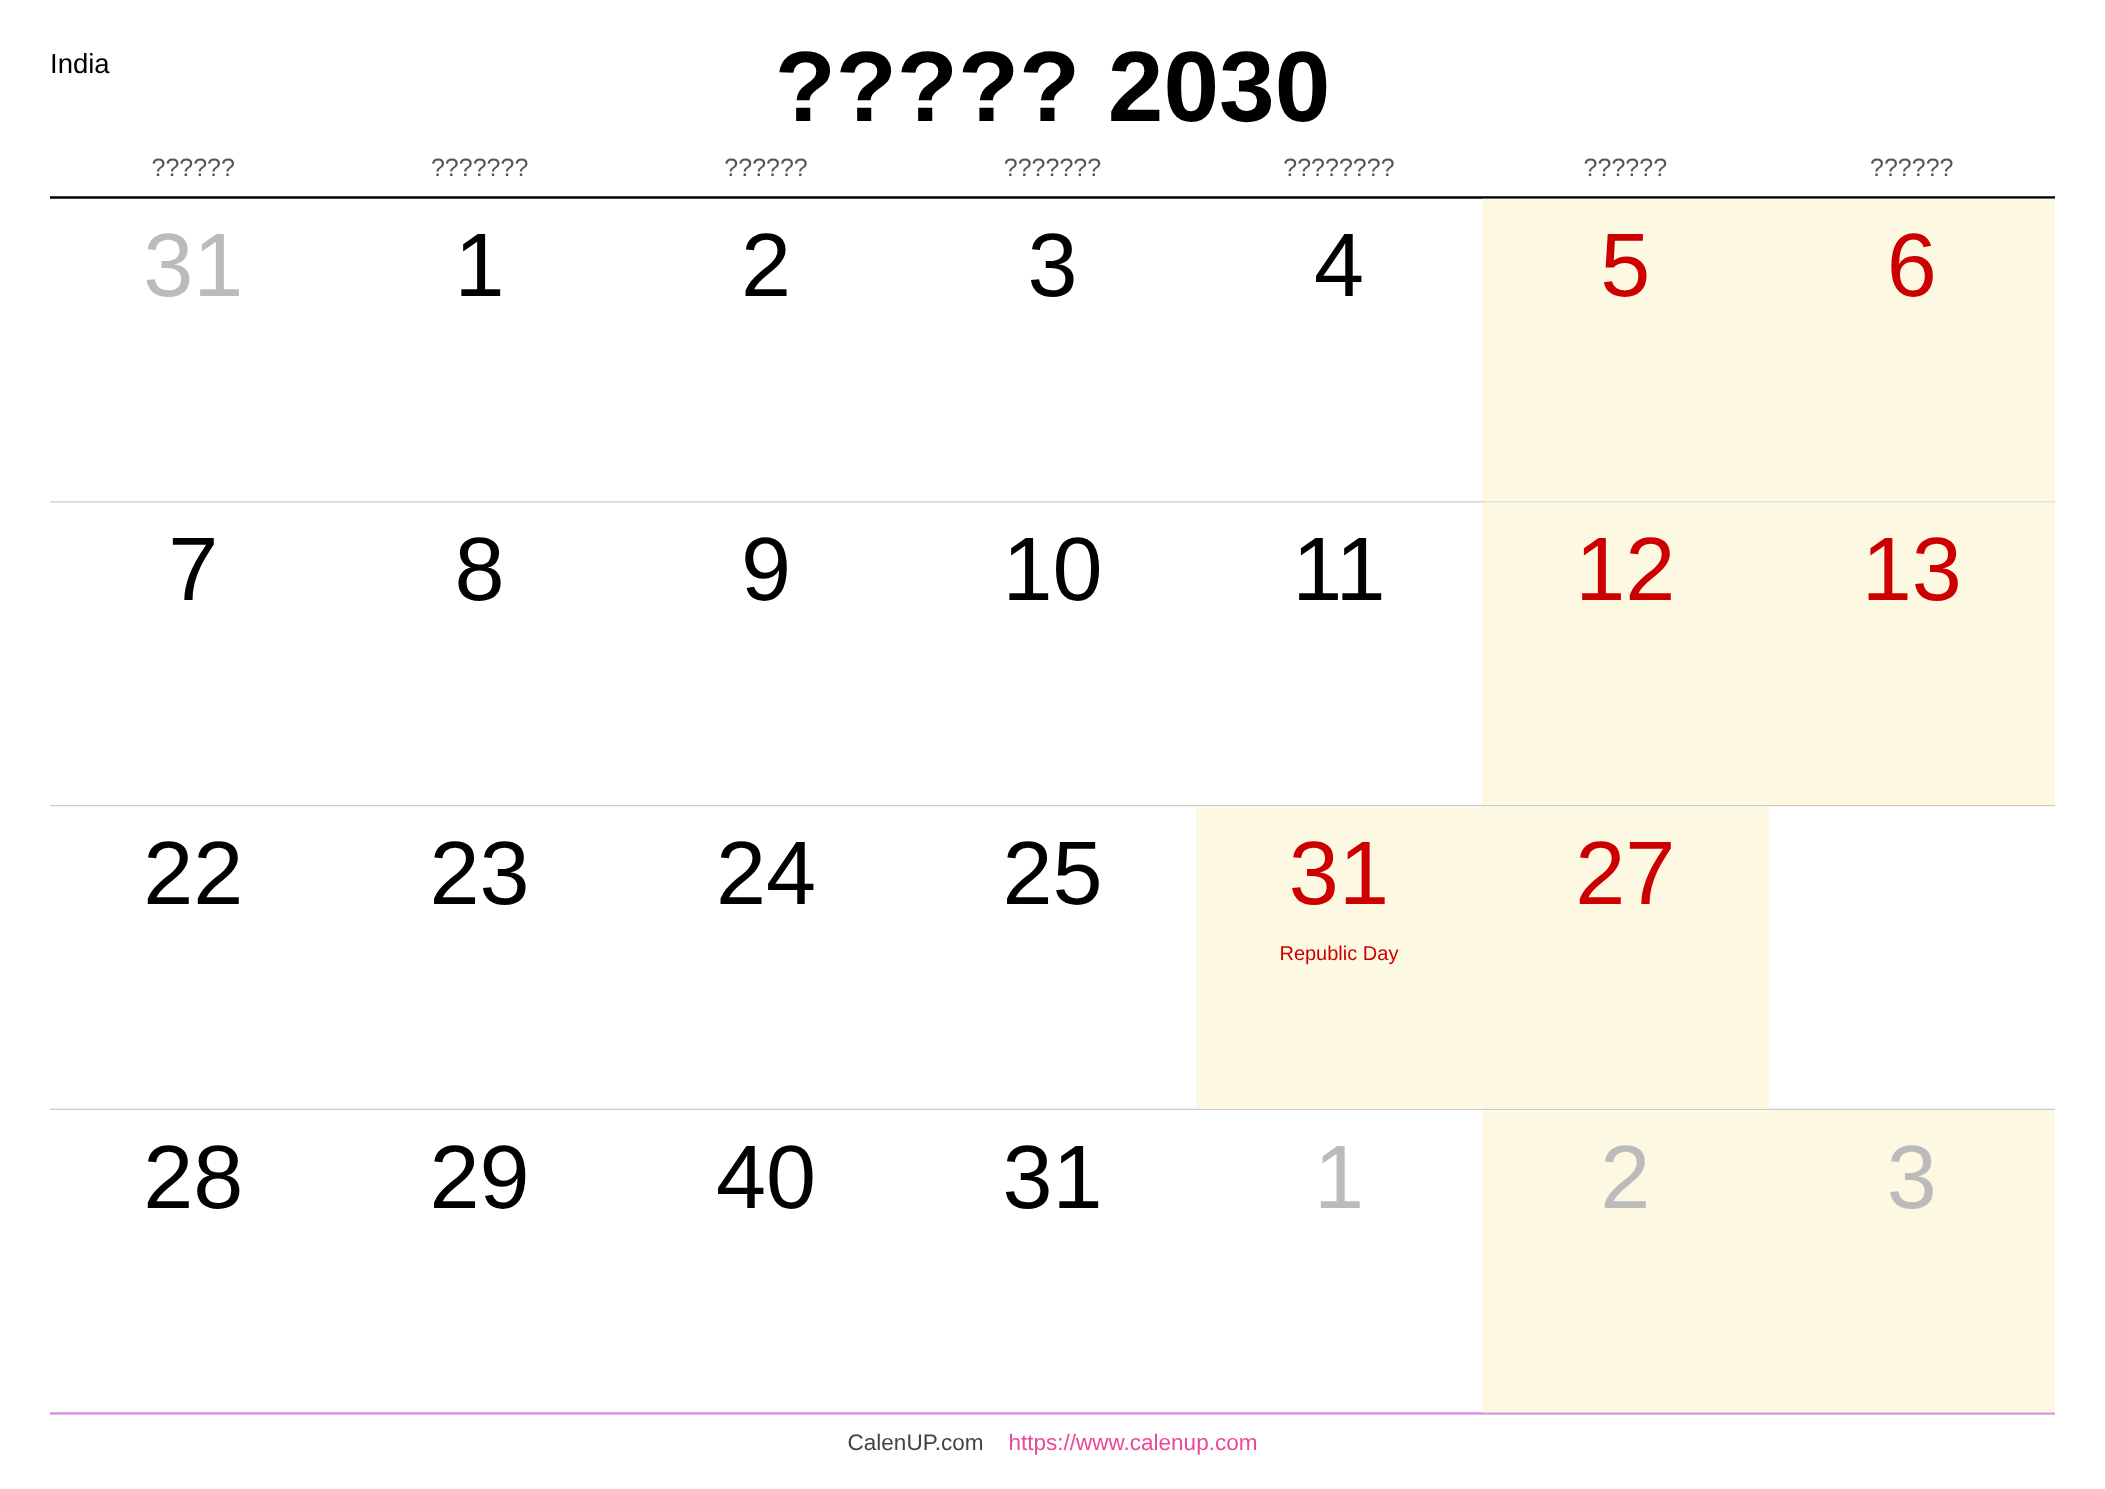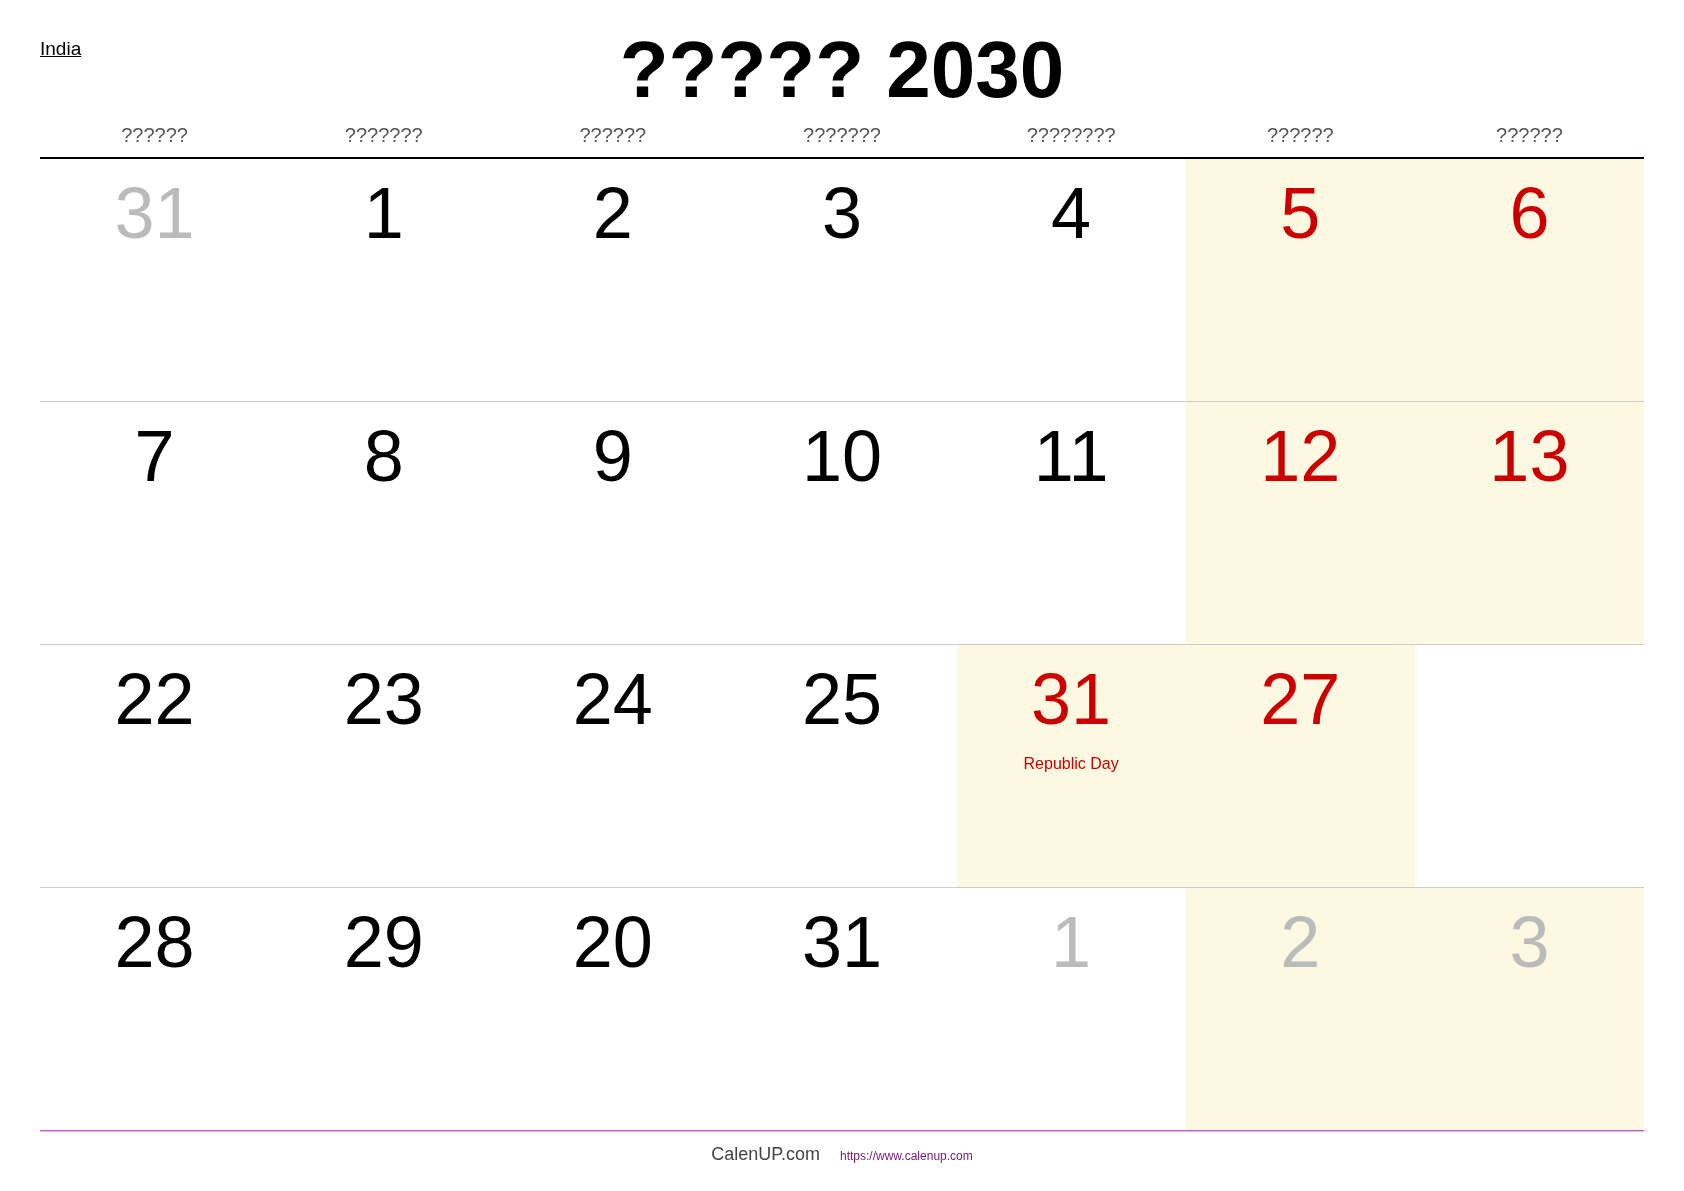--- a/index.html
+++ b/index.html
@@ -21,23 +21,22 @@
       display: flex;
       align-items: flex-start;
       justify-content: center;
       position: relative;
       margin-bottom: 10px;
     }
     .country-label {
       position: absolute;
       left: 0;
       top: 8px;
-      font-size: 19px;
+      font-size: 22px;
       color: #000;
-      text-decoration: underline;
     }
     .title {
       font-size: 80px;
       font-weight: 900;
       color: #000;
       text-align: center;
       line-height: 1;
     }
     .calendar {
       flex: 1;
@@ -104,23 +103,23 @@
       margin-top: 20px;
     }
     .footer {
       text-align: center;
       padding: 12px 0 6px 0;
       font-size: 18px;
       color: #444;
       border-top: 1px solid #ccc;
     }
     .footer a {
-      color: #701a75;
+      color: #ec4899;
       text-decoration: none;
-      font-size: 12px;
+      font-size: 18px;
     }
   </style>
 </head>
 <body>
 
 <div class="page">
   <div class="header">
     <span class="country-label">India</span>
     <span class="title">????? 2030</span>
   </div>
@@ -205,21 +204,21 @@
           </div>
         </div>
         <div class="week-row">
           <div class="day-cell">
             <span class="day-number">28</span>
           </div>
           <div class="day-cell">
             <span class="day-number">29</span>
           </div>
           <div class="day-cell">
-            <span class="day-number">20</span>
+            <span class="day-number">40</span>
           </div>
           <div class="day-cell">
             <span class="day-number">31</span>
           </div>
           <div class="day-cell">
             <span class="day-number gray">1</span>
           </div>
           <div class="day-cell weekend-bg">
             <span class="day-number gray">2</span>
           </div>

